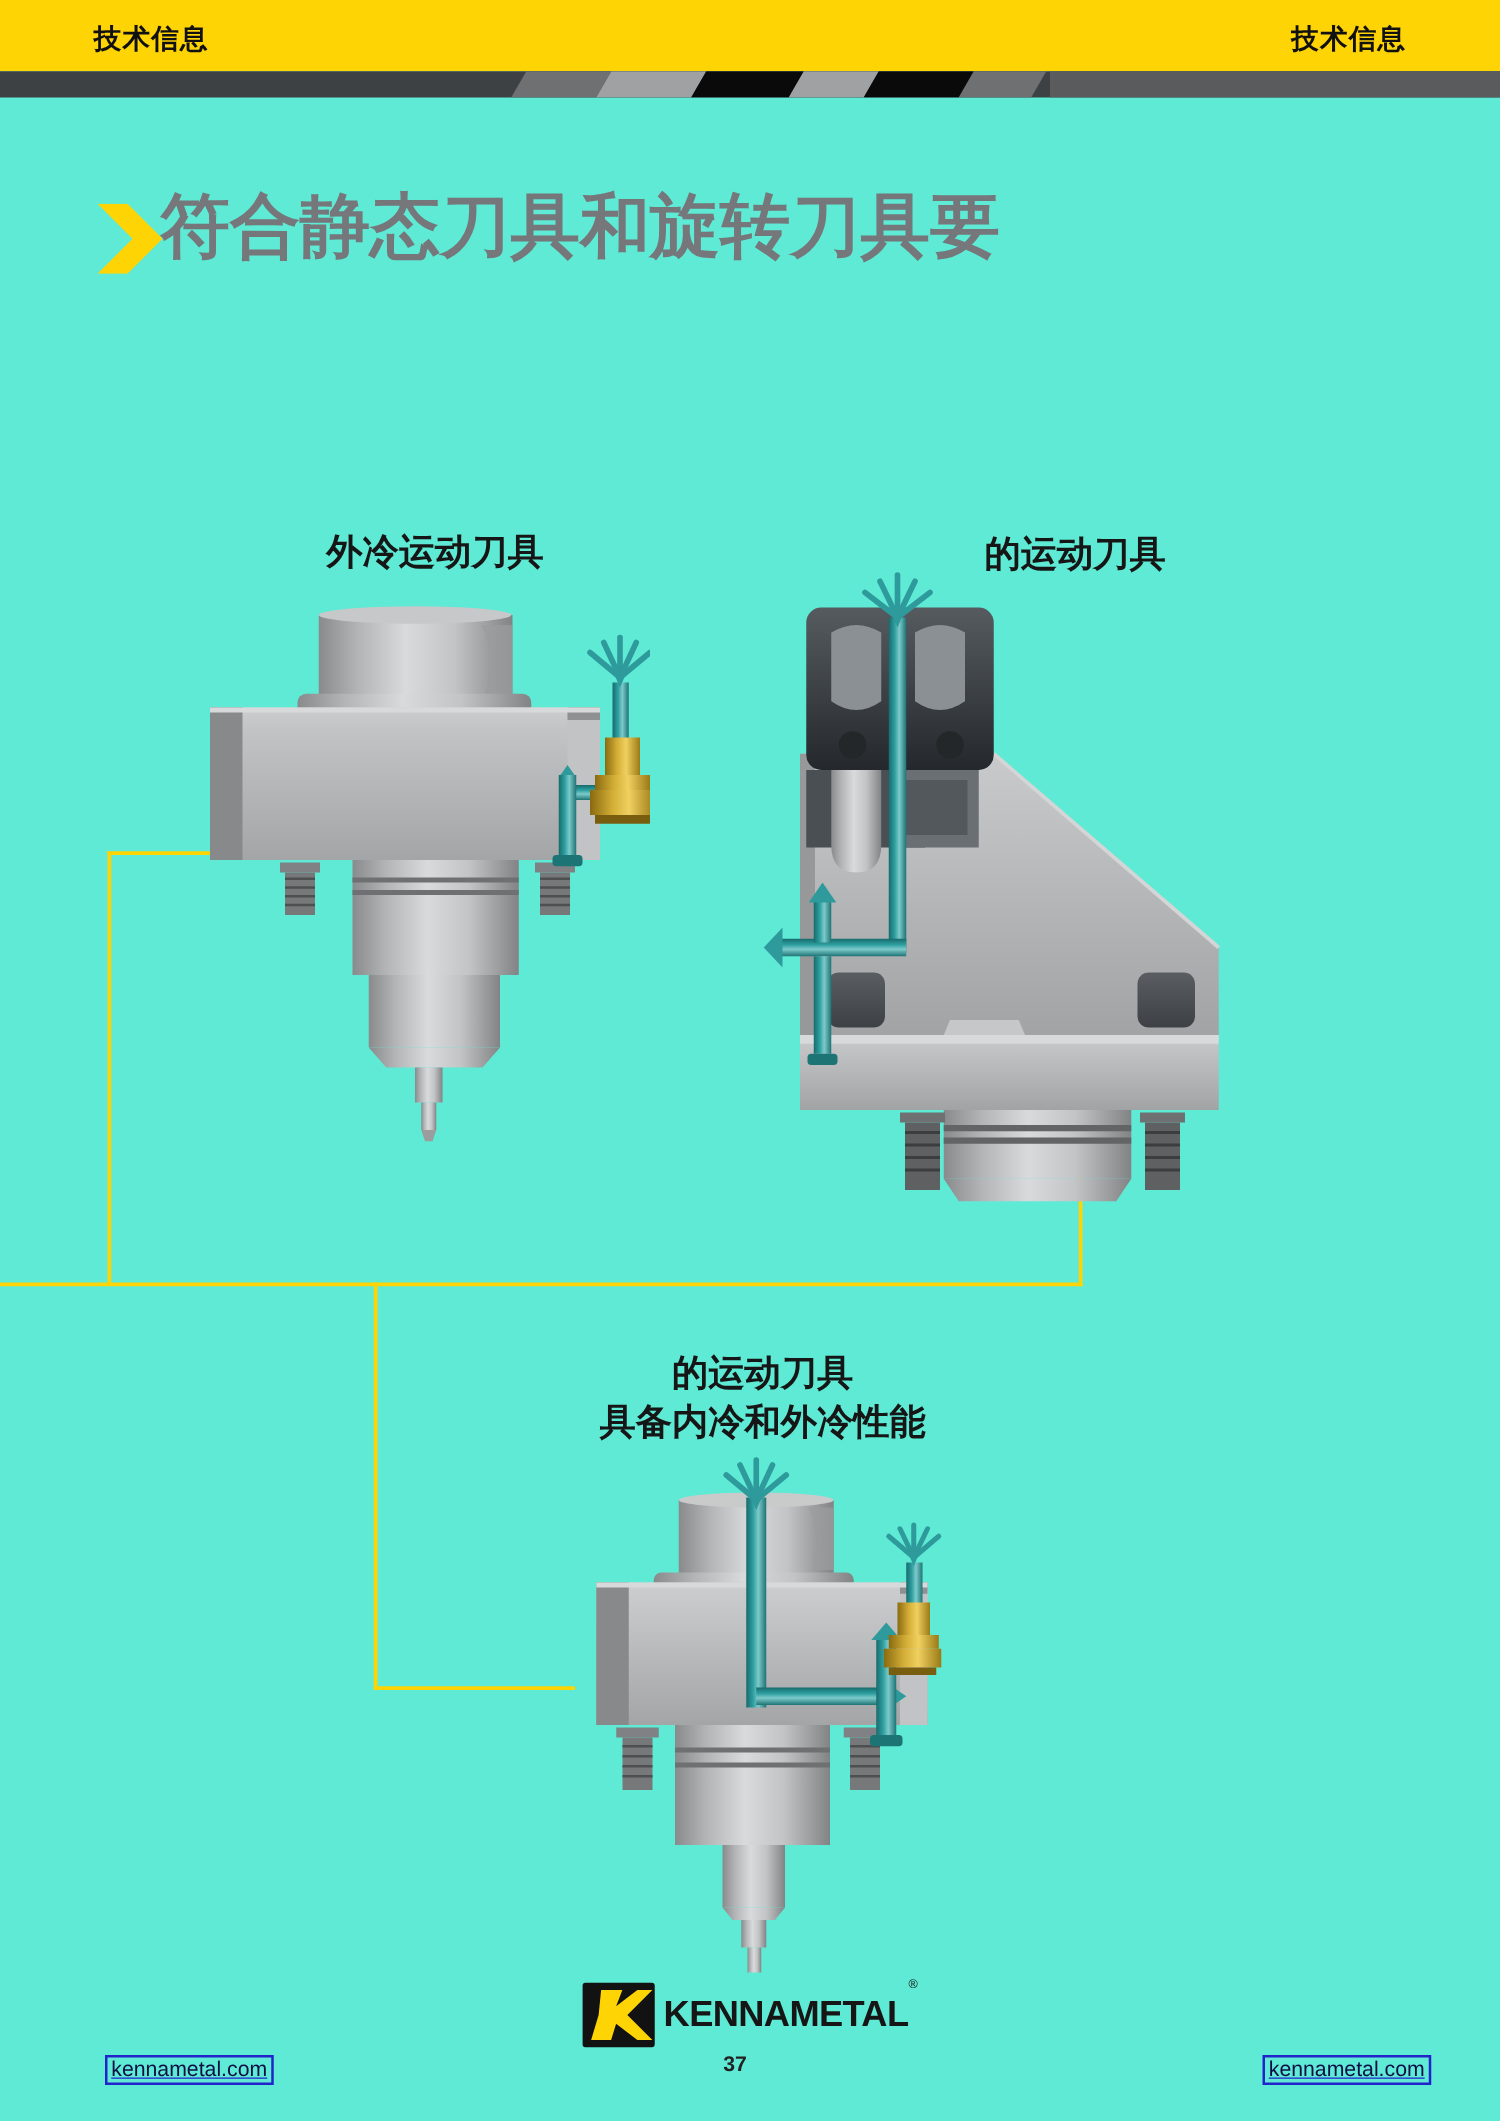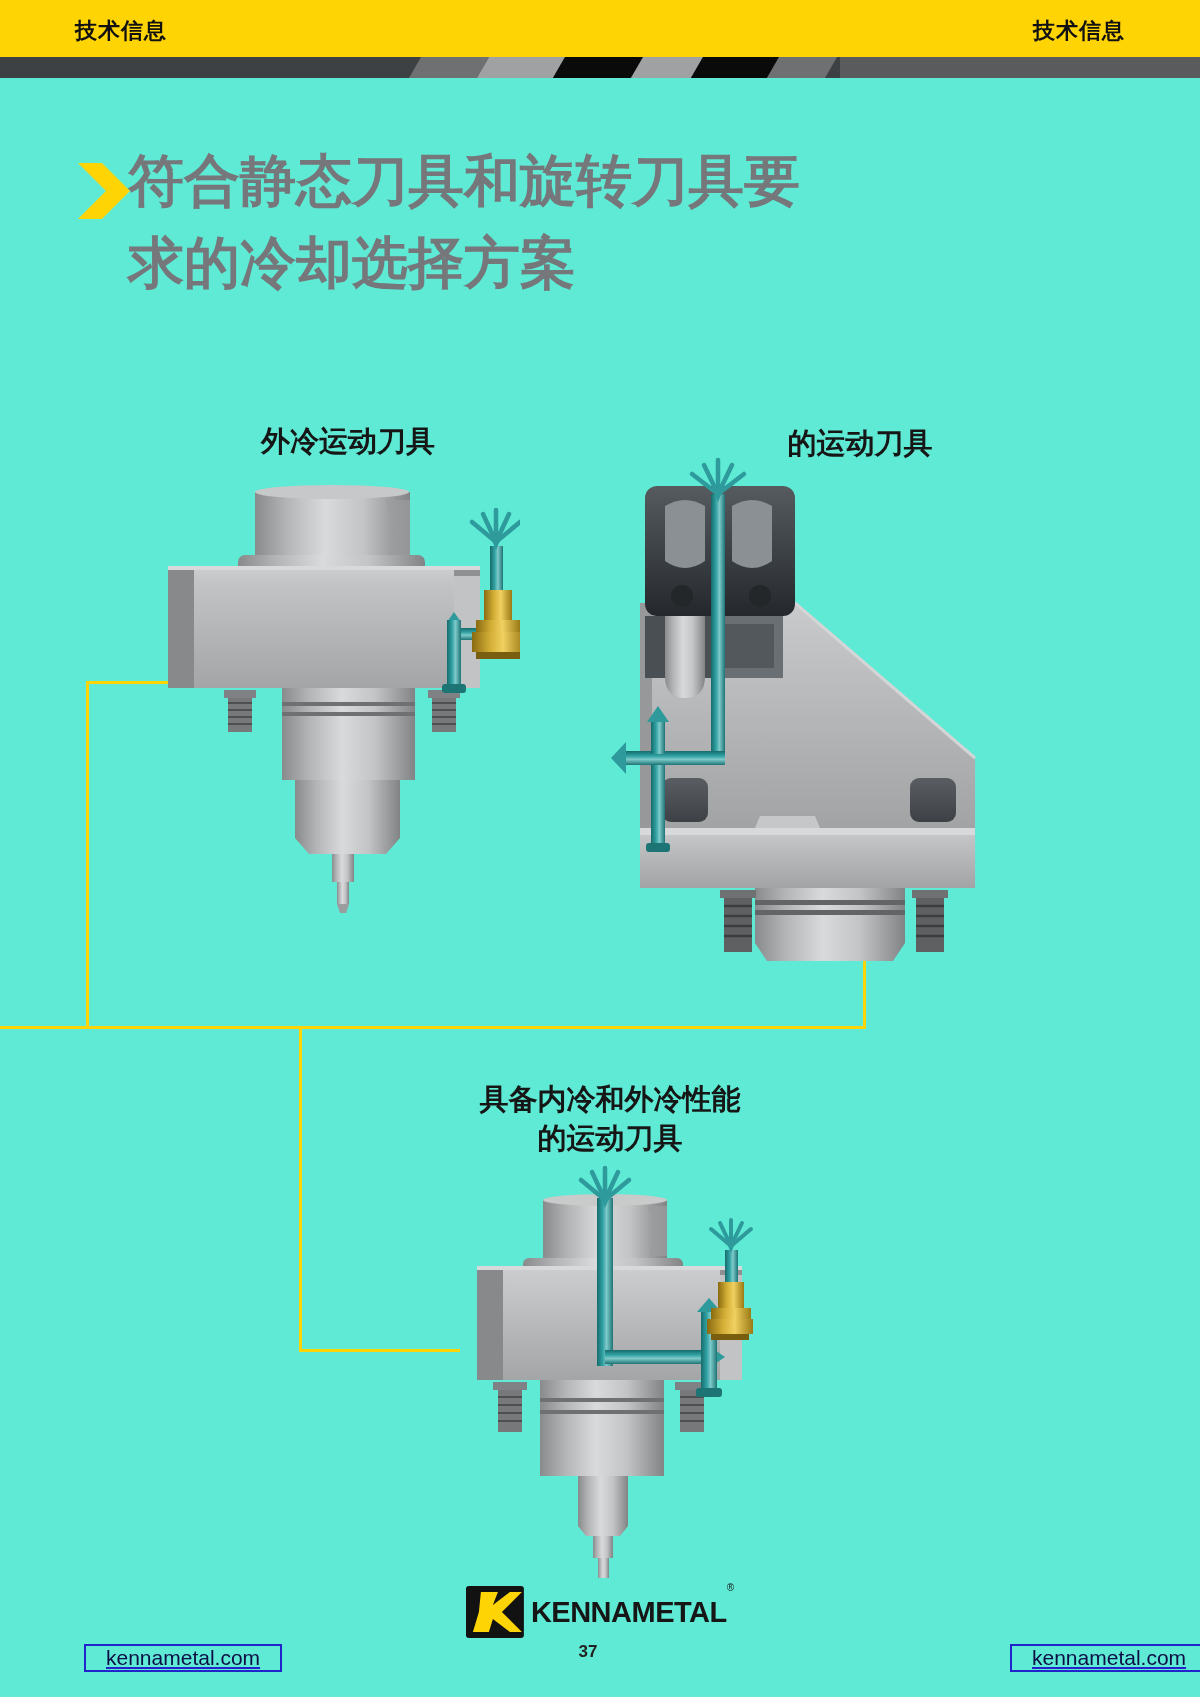--- a/index.html
+++ b/index.html
@@ -25,21 +25,21 @@
   .diagram-label.center{text-align:center;line-height:39px;}
 
   
   .yline{background:var(--connector-yellow,#FFD405);}
 
   
   .logo-row{left:600px;top:1586px;transform:translateX(-50%);display:flex;align-items:center;gap:7px;}
   .brand-text{font-size:29px;font-weight:800;color:#161616;letter-spacing:-0.5px;margin-top:32px;}
   .reg-mark{font-size:10px;color:#161616;vertical-align:top;position:relative;top:-14px;}
   .page-number{left:588px;top:1642px;transform:translateX(-50%);font-size:17px;font-weight:bold;color:#222;}
-  .pdf-link{border:2px solid var(--link-blue,#2323CC);padding:0 20px;font-size:21px;color:#0d0d46;
+  .pdf-link{border:2px solid var(--link-blue,#2323CC);padding:0 3px;font-size:17px;color:#0d0d46;
             text-decoration:underline;text-decoration-color:var(--link-blue,#2323CC);white-space:nowrap;cursor:pointer;}
 </style>
 </head>
 <body>
 
 <div class="page">
 
   <div class="abs header-bar"></div>
   <div class="abs header-label left">技术信息</div>
   <div class="abs header-label right">技术信息</div>
@@ -52,28 +52,27 @@
     <div class="seg" style="left:637px;width:60px;background:#9fa1a3;"></div>
     <div class="seg" style="left:697px;width:76px;background:#0a0a0a;"></div>
     <div class="seg" style="left:773px;width:58px;background:#6e7072;"></div>
   </div>
 
   <svg class="abs" style="left:78px;top:163px;" width="52" height="56" viewBox="0 0 52 56">
     <polygon points="0,0 24,0 52,28 24,56 0,56 28,28" fill="#FFD405"></polygon>
   </svg>
   <div class="abs title-block">
     <div class="title-line">符合静态刀具和旋转刀具要</div>
-    <div class="title-line">求的冷却选择方案</div>
   </div>
 
   <div class="abs diagram-label" style="left:348px;top:422px;">外冷运动刀具</div>
   <div class="abs diagram-label" style="left:860px;top:424px;">的运动刀具</div>
   <div class="abs diagram-label center" style="left:610px;top:1080px;">
+    <div>的运动刀具</div>
     <div>具备内冷和外冷性能</div>
-    <div>的运动刀具</div>
   </div>
 
   <div class="abs yline" style="left:86px;top:681px;width:107px;height:3px;"></div>
   <div class="abs yline" style="left:86px;top:681px;width:3px;height:347px;"></div>
   <div class="abs yline" style="left:0px;top:1026px;width:866px;height:3px;"></div>
   <div class="abs yline" style="left:863px;top:891px;width:3px;height:138px;"></div>
   <div class="abs yline" style="left:299px;top:1026px;width:3px;height:326px;"></div>
   <div class="abs yline" style="left:299px;top:1349px;width:161px;height:3px;"></div>
 
   <svg class="abs" style="left:140px;top:450px;" width="380" height="480" viewBox="0 0 380 480">

